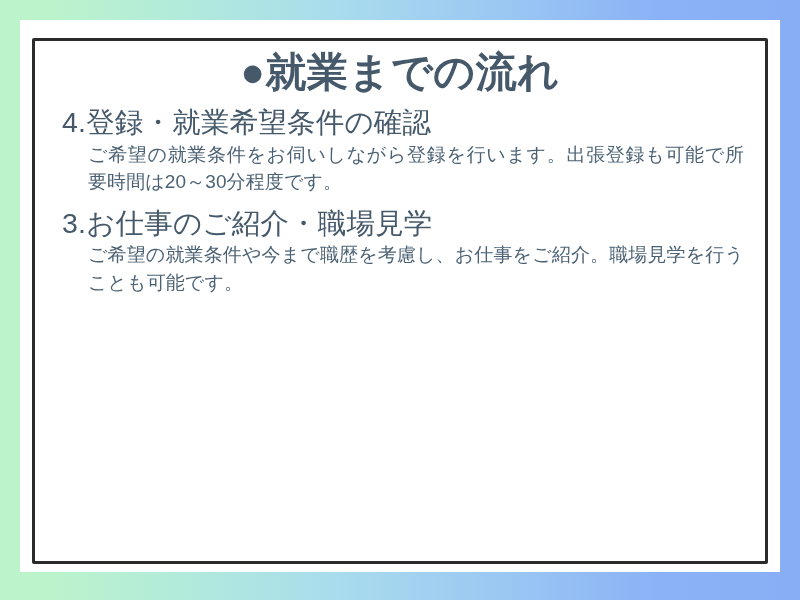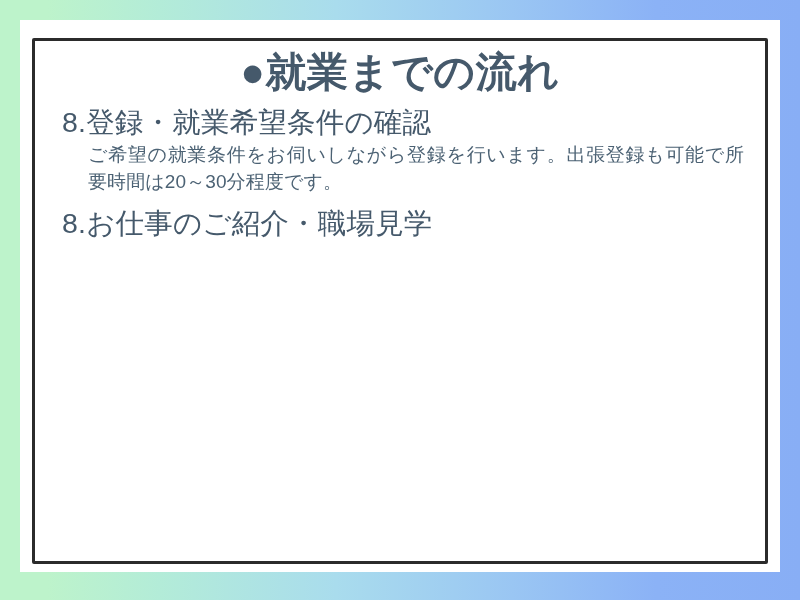--- a/index.html
+++ b/index.html
@@ -116,25 +116,26 @@
   <div class="frame"></div>
 
   <div class="content">
 
     <div class="title">●就業までの流れ</div>
 
     <div class="step step-1">
     </div>
 
     <div class="step step-2">
-      <div class="step-heading">8.登録・就業希望条件の確認</div>
+      <div class="step-heading">4.登録・就業希望条件の確認</div>
       <div class="step-body">ご希望の就業条件をお伺いしながら登録を行います。出張登録も可能で所要時間は20～30分程度です。</div>
     </div>
 
     <div class="step step-3">
-      <div class="step-heading">8.お仕事のご紹介・職場見学</div>
+      <div class="step-heading">3.お仕事のご紹介・職場見学</div>
+      <div class="step-body">ご希望の就業条件や今まで職歴を考慮し、お仕事をご紹介。職場見学を行うことも可能です。</div>
     </div>
 
     <div class="step step-4">
     </div>
 
   </div>
 </div>
 
 </body></html>

